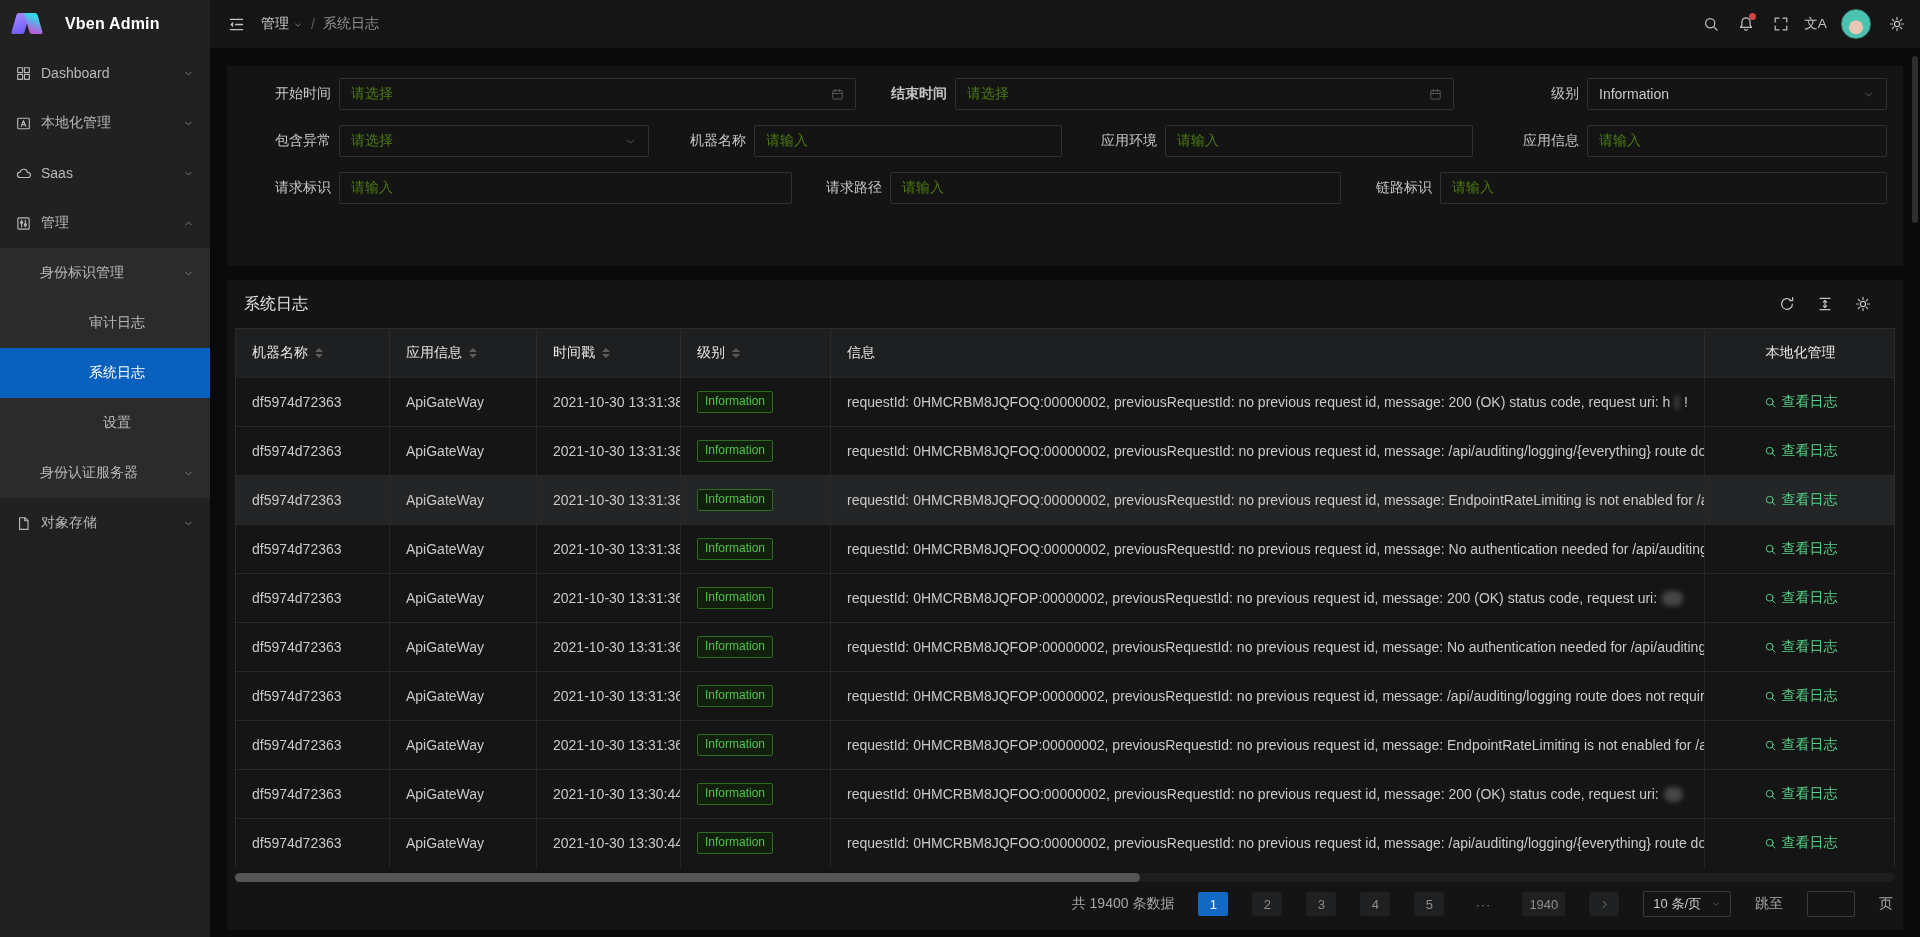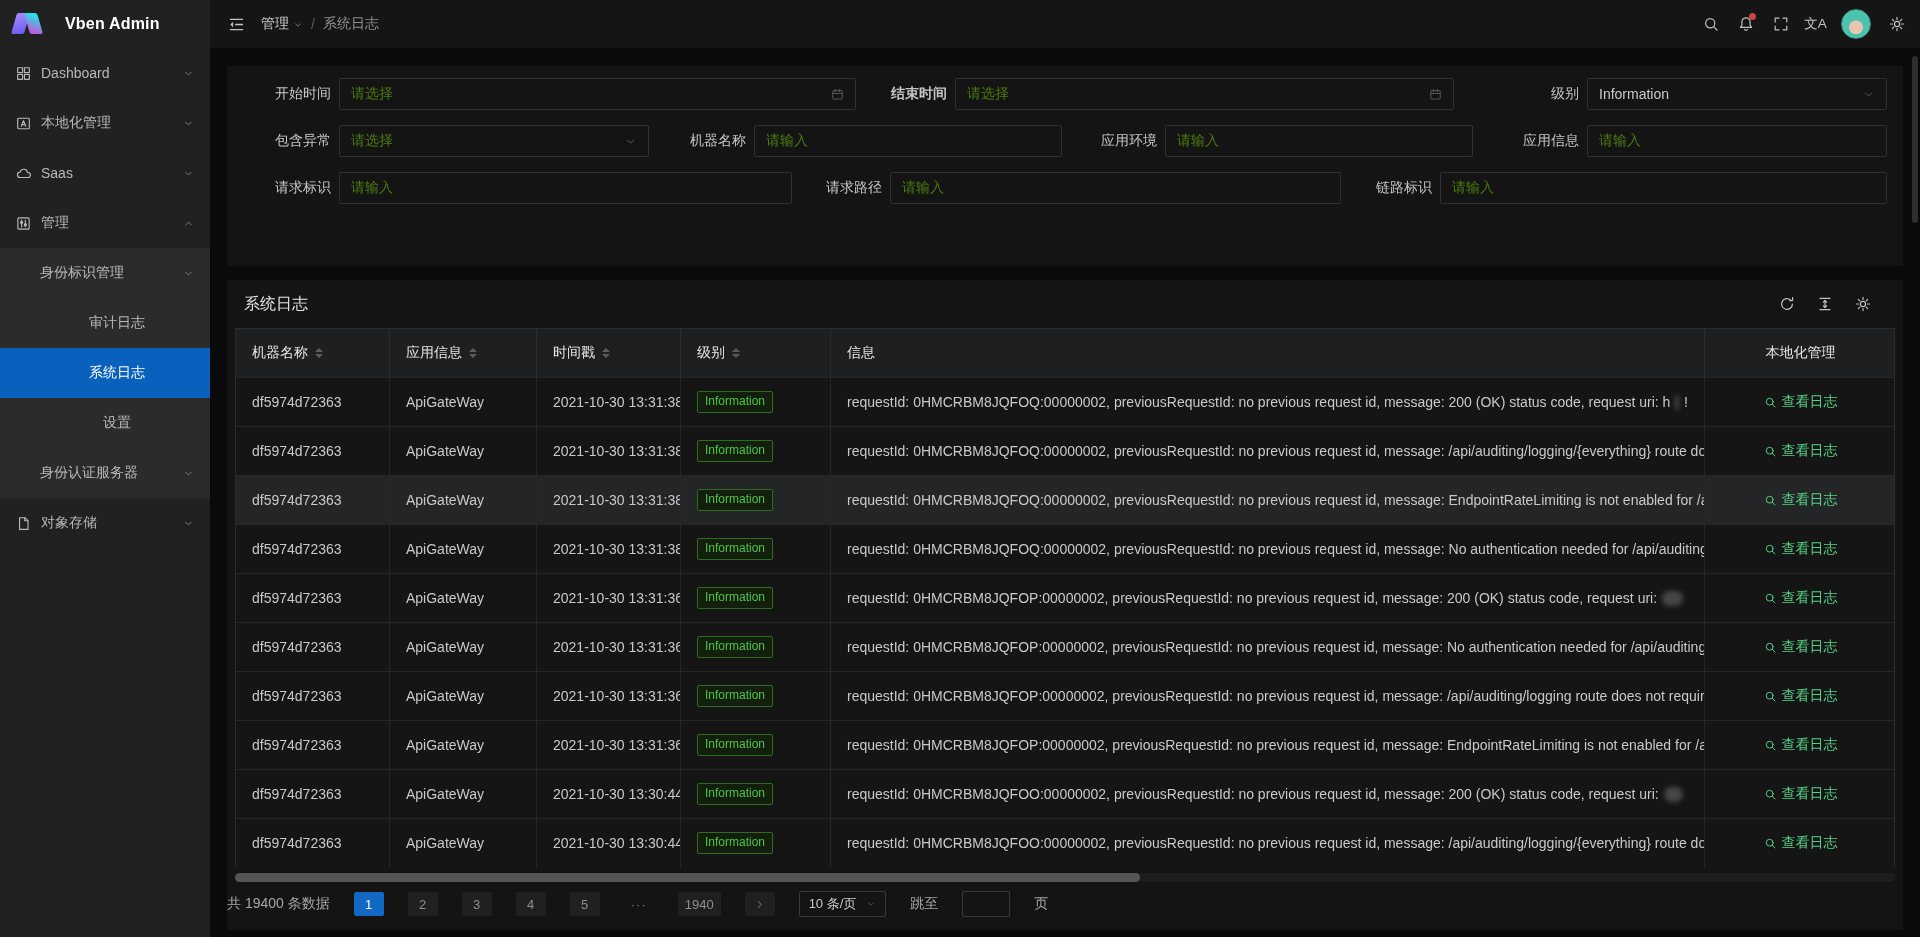--- a/index.html
+++ b/index.html
@@ -94,21 +94,21 @@
   .badge { font-size:12px; color:#4fc24a; background:#121f0d; border:1px solid #2d6b1e;
            padding:2px 7px; border-radius:2px; line-height:1.3; }
   .redacted { display:inline-block; height:15px; border-radius:8px; background:#474747;
               filter:blur(2.5px); margin:0 5px; vertical-align:-3px; }
   .op-link { color:#55d187; display:inline-flex; align-items:center; gap:5px; cursor:pointer; }
   .op-link .ic { font-size:13px; }
 
   .hscroll { margin:6px 8px 0; height:9px; background:#1d1d1d; border-radius:5px; }
   .hthumb { width:54.5%; height:9px; background:#555; border-radius:5px; cursor:pointer; }
 
-  .pager { display:flex; align-items:center; gap:24px; height:44px; padding-right:10px; color:#a6a6a6; }
+  .pager { display:flex; align-items:center; justify-content:flex-end; gap:24px; height:44px; padding-right:10px; color:#a6a6a6; }
   .pg { min-width:30px; height:24px; padding:0 7px; display:inline-flex; align-items:center; justify-content:center;
         background:#1e2022; color:#8e8e8e; border-radius:2px; font-size:13px; cursor:pointer; }
   .pg.active { background:#1269c4; color:#fff; }
   .pg.dots { background:transparent; color:#7a7a7a; letter-spacing:1px; }
   .pg.next { font-size:11px; }
   .size-sel { height:26px; border:1px solid #3a3a3a; border-radius:2px; display:inline-flex; align-items:center;
               gap:10px; padding:0 9px; color:#c9c9c9; font-size:13px; cursor:pointer; }
   .size-sel .ic { font-size:10px; color:#666; }
   .jump-input { width:48px; height:26px; border:1px solid #3a3a3a; border-radius:2px; background:transparent; cursor:text; }
 

